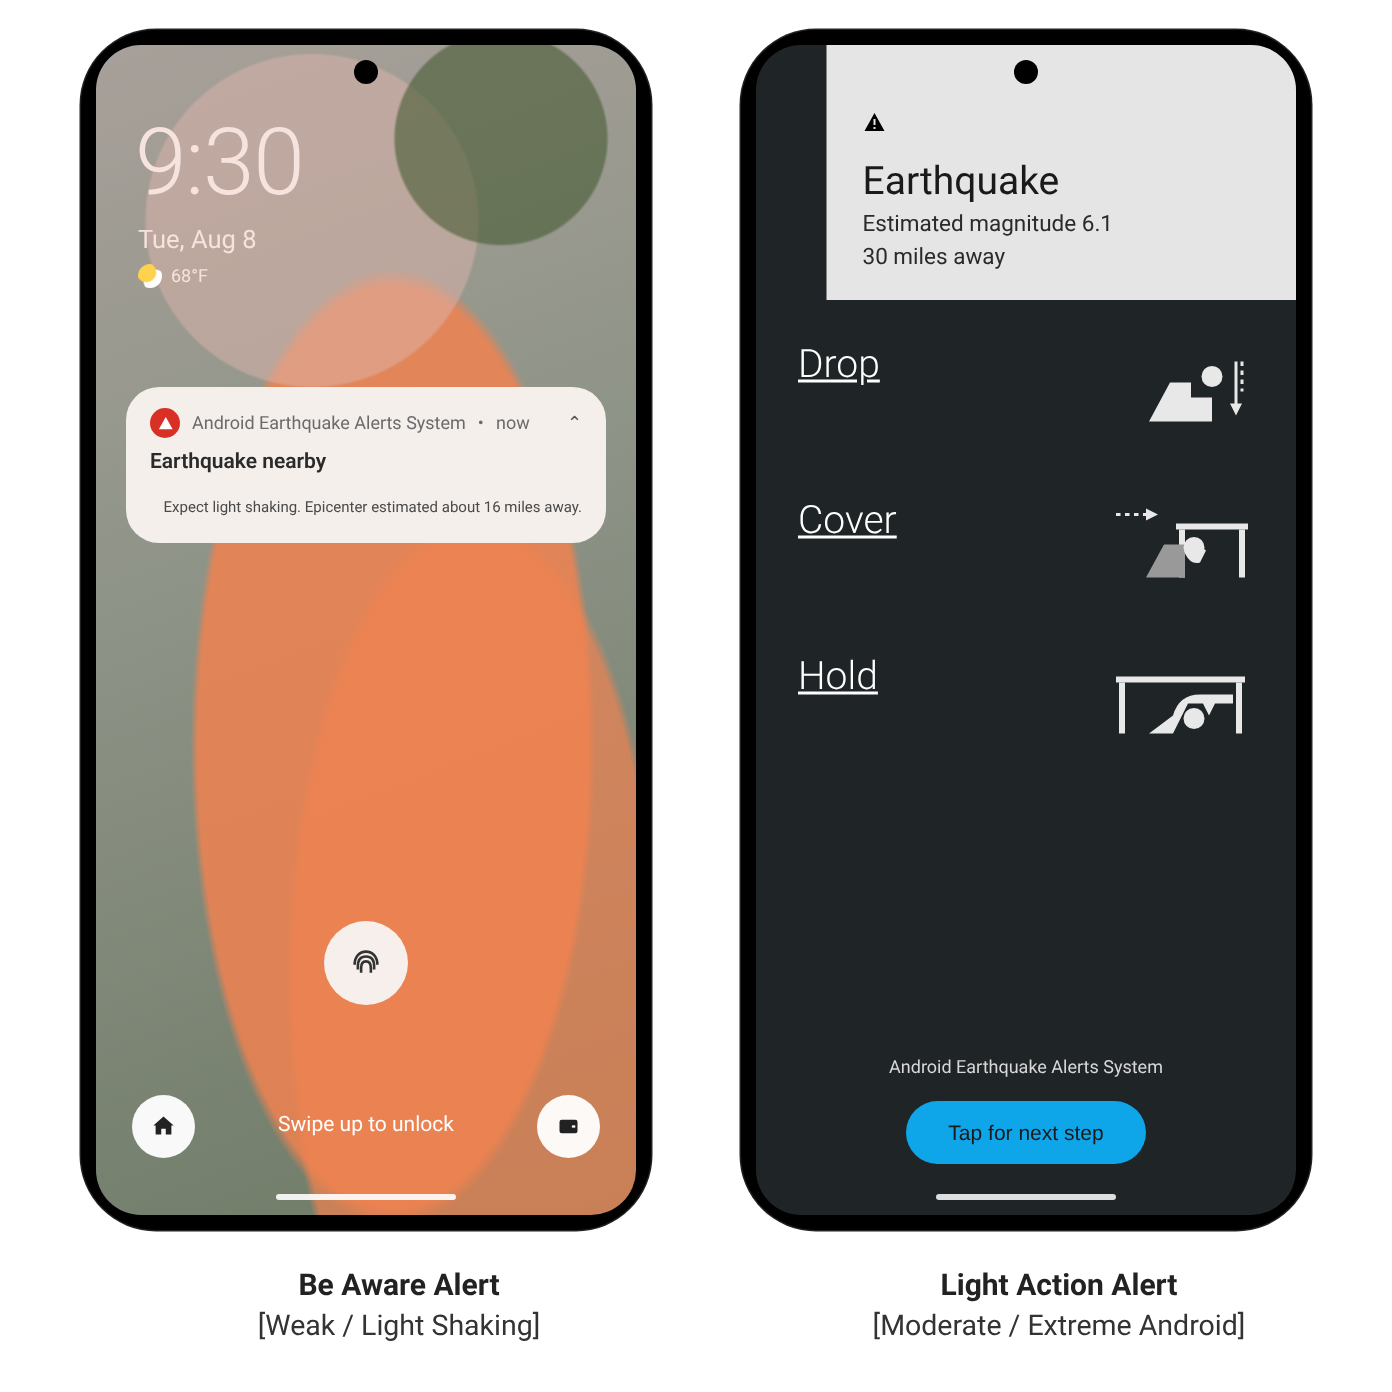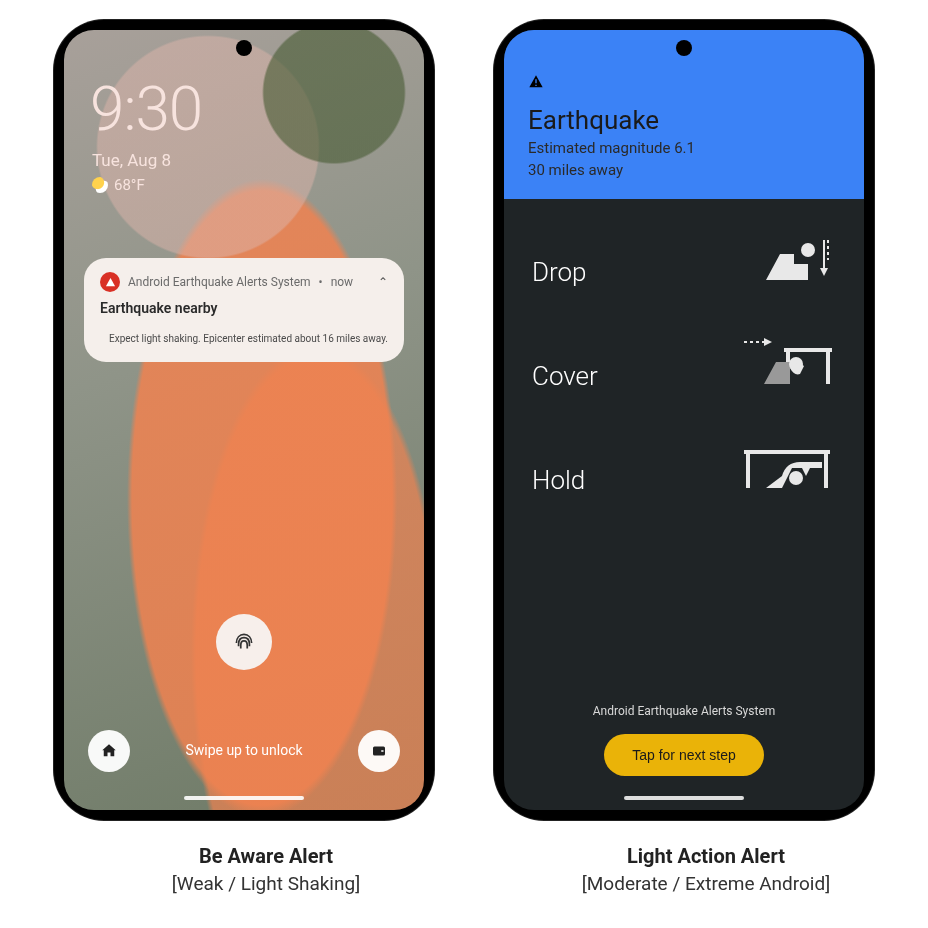--- a/index.html
+++ b/index.html
@@ -76,21 +76,21 @@
     position: absolute;
     top: 120px;
     left: 28px;
     font-size: 17px;
     font-weight: 400;
   }
   .weather {
     position: absolute;
     top: 146px;
     left: 28px;
-    font-size: 15px;
+    font-size: 12px;
     display: flex;
     align-items: center;
     gap: 6px;
   }
   .weather-icon {
     width: 16px; height: 16px;
     background: radial-gradient(circle at 35% 35%, #ffd24d 0 6px, transparent 7px),
                 radial-gradient(circle at 70% 70%, #fff 0 7px, transparent 8px);
     border-radius: 50%;
   }
@@ -173,45 +173,46 @@
     bottom: 10px;
     left: 50%;
     transform: translateX(-50%);
     width: 120px; height: 4px;
     background: rgba(255,255,255,0.9);
     border-radius: 2px;
   }
   
   .action-screen { background: #1f2426; position:absolute; inset:0; color:#fff; }
   .action-header {
-    background: #3b82f6;
+    background: #e5e5e5;
     color: #1a1a1a;
     padding: 44px 24px 20px;
+    margin-left: 47px;
   }
   .warn-tri { font-size: 14px; }
   .eq-title { font-size: 26px; font-weight: 400; margin-top: 12px; }
   .eq-sub { font-size: 15px; margin-top: 4px; color:#2a2a2a; }
   .steps {
     padding: 28px 28px 0;
     display:flex; flex-direction:column; gap: 44px;
   }
   .step {
-    display:flex; align-items:flex-end; justify-content:space-between;
+    display:flex; align-items:flex-start; justify-content:space-between;text-decoration:underline;
   }
   .step-label { font-size: 26px; font-weight: 300; }
   .step-icon { width: 100px; height: 60px; display:flex; align-items:center; justify-content:center; }
   .action-footer {
     position:absolute;
     bottom: 34px;
     left:0; right:0;
     display:flex; flex-direction:column; align-items:center; gap:16px;
   }
   .sys-label { font-size: 12px; color:#d8d8d8; }
   .tap-btn {
-    background: #eab308;
+    background: #0ea5e9;
     color: #1a1a1a;
     border: none;
     border-radius: 999px;
     padding: 13px 28px;
     font-size: 14px;
     font-weight: 500;
   }
   .nav-bar.dark { background: rgba(255,255,255,0.85); }
   
   .captions {

